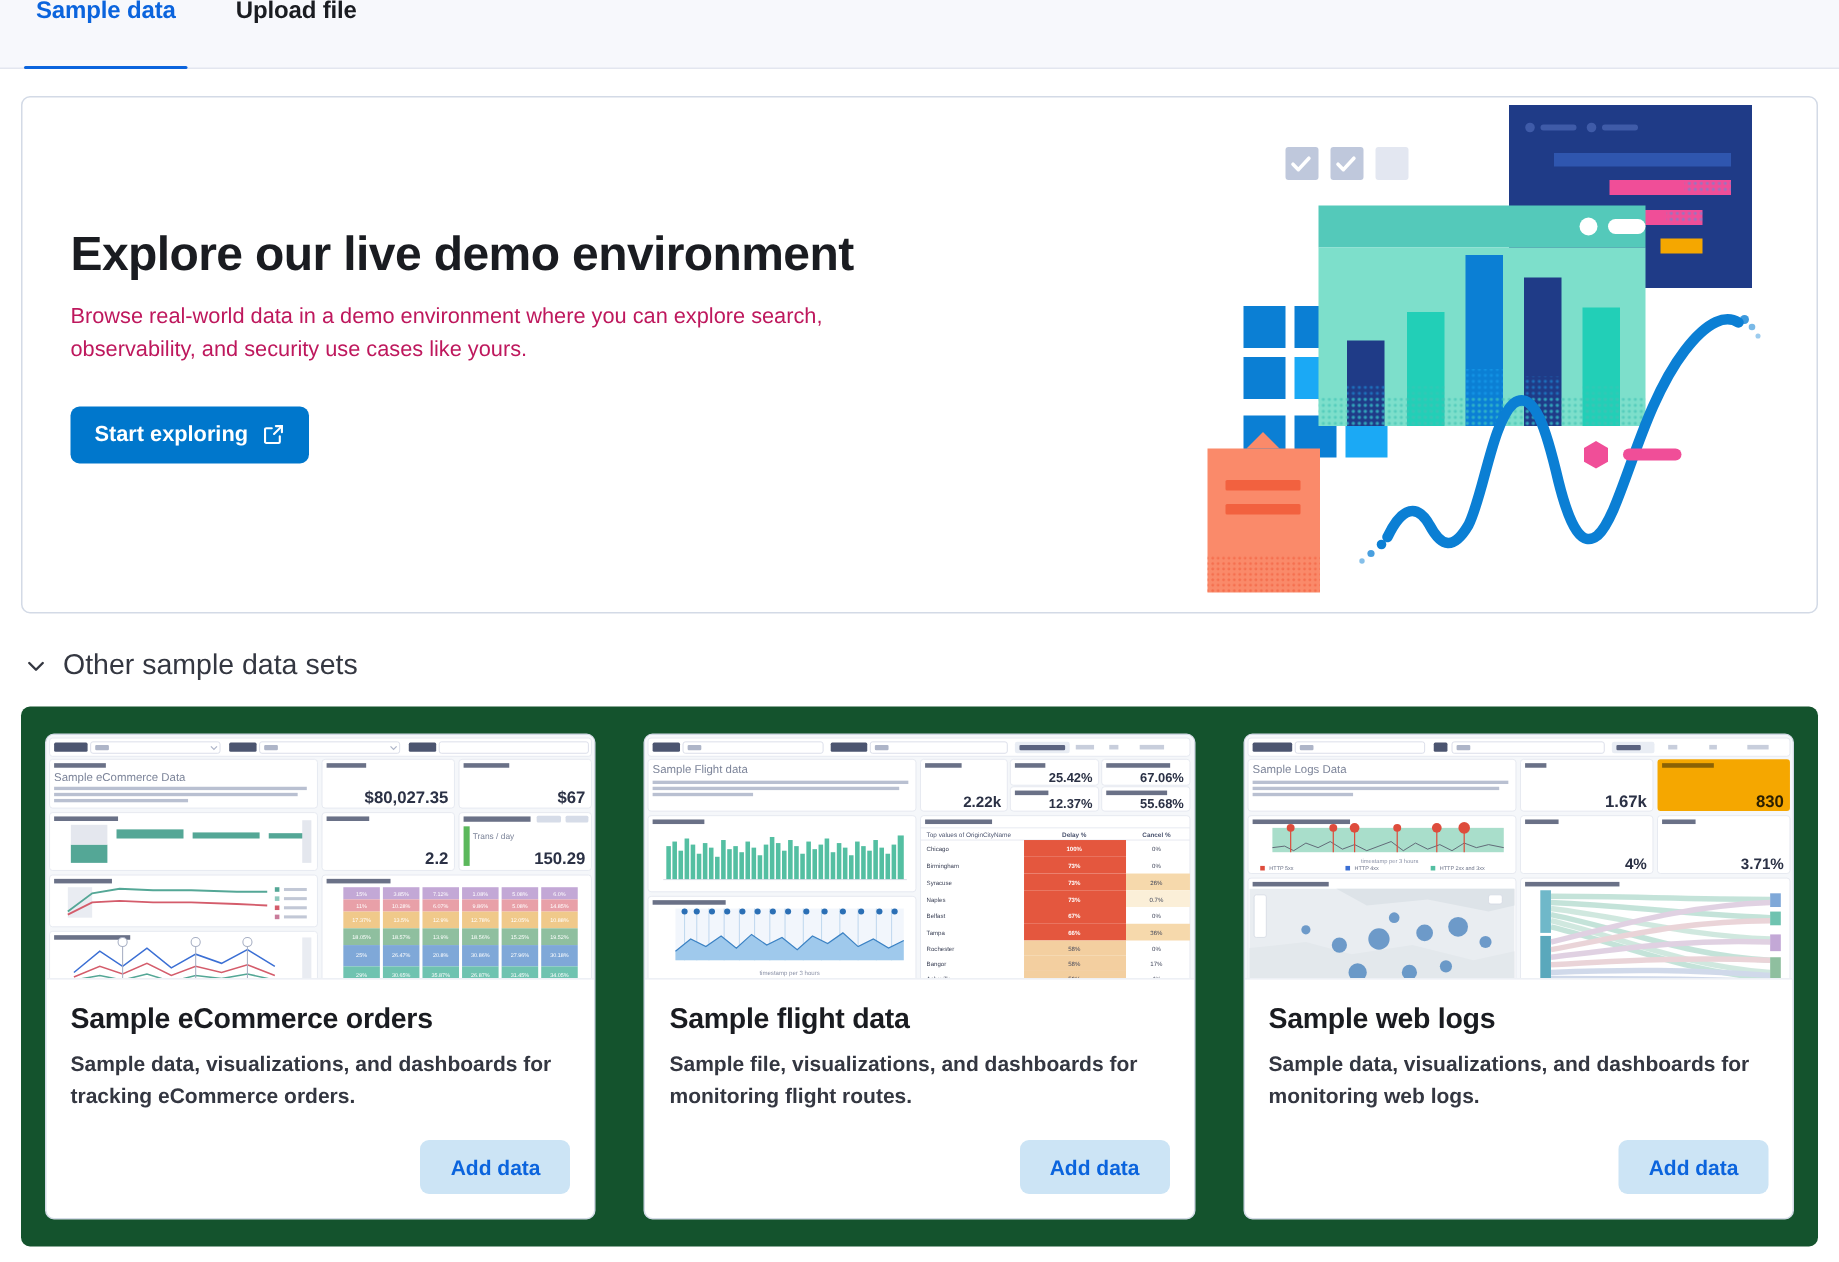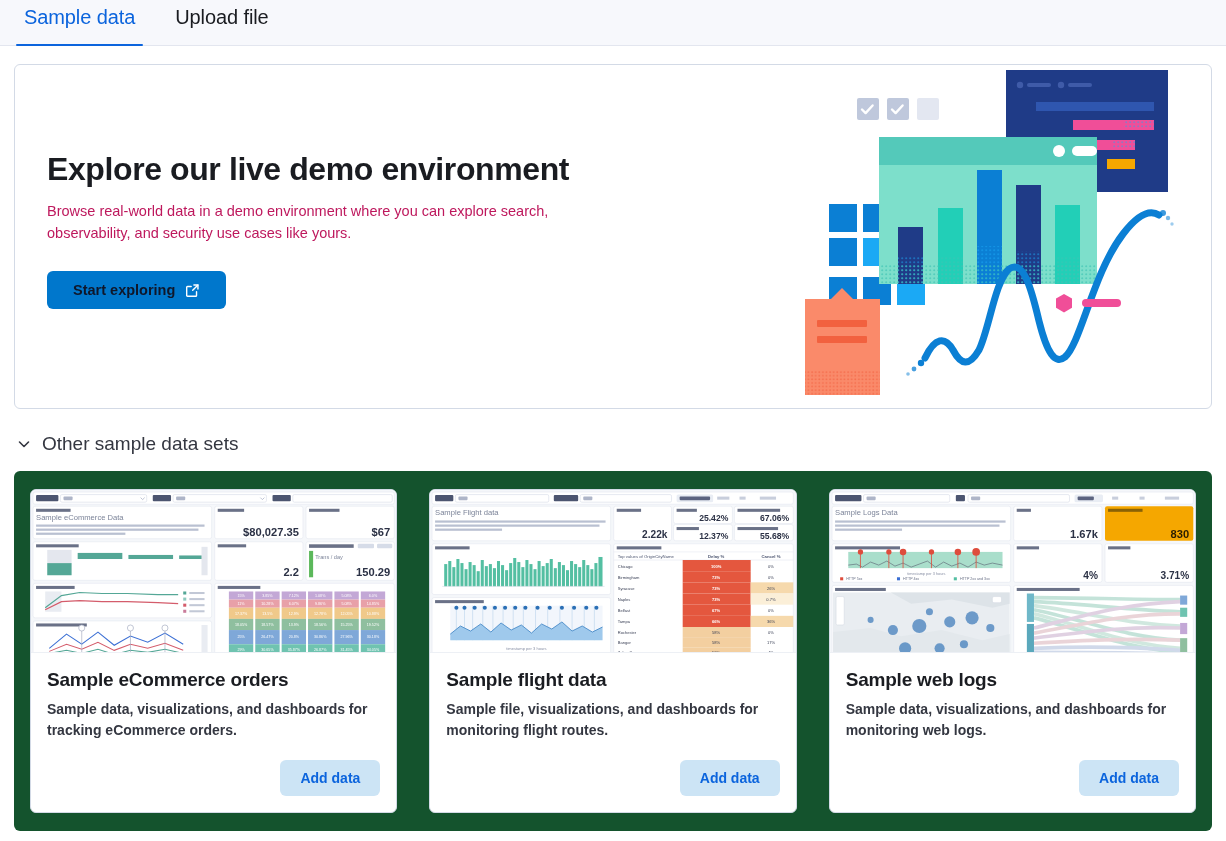--- a/index.html
+++ b/index.html
@@ -16,24 +16,24 @@
   .tabbar {
     height: 46px;
     background: #F7F8FC;
     border-bottom: 1px solid #E3E6EF;
     display: flex;
     align-items: flex-end;
     padding: 0 16px;
   }
   .tab {
     position: relative;
-    font-size: 20px;
-    font-weight: 400;
+    font-size: 16px;
+    font-weight: 700;
     color: #1A1C21;
-    padding: 0 8px 16px 8px;
+    padding: 0 8px 28px 8px;
     margin-right: 24px;
     cursor: pointer;
     letter-spacing: -0.1px;
   }
   .tab.active { color: #0B64DD; }
   .tab.active::after {
     content: "";
     position: absolute;
     left: 0; right: 0; bottom: -1px;
     height: 2px;
@@ -66,29 +66,29 @@
   }
   .hero-sub {
     font-size: 14.5px;
     line-height: 1.55;
     color: #be185d;
     margin: 0 0 26px 0;
     max-width: 520px;
   }
   .btn-primary {
     display: inline-flex;
-    align-items: flex-end;
+    align-items: flex-start;
     gap: 10px;
     background: #0077CC;
-    color: #0f172a;
+    color: #ffffff;
     font-size: 14.5px;
     font-weight: 700;
     border: none;
     border-radius: 6px;
-    padding: 11px 26px;
+    padding: 11px 16px;
     cursor: pointer;
     font-family: inherit;
   }
   .btn-primary svg { display: block; }
 
   
   .illus {
     position: absolute;
     right: 18px;
     top: 0px;

